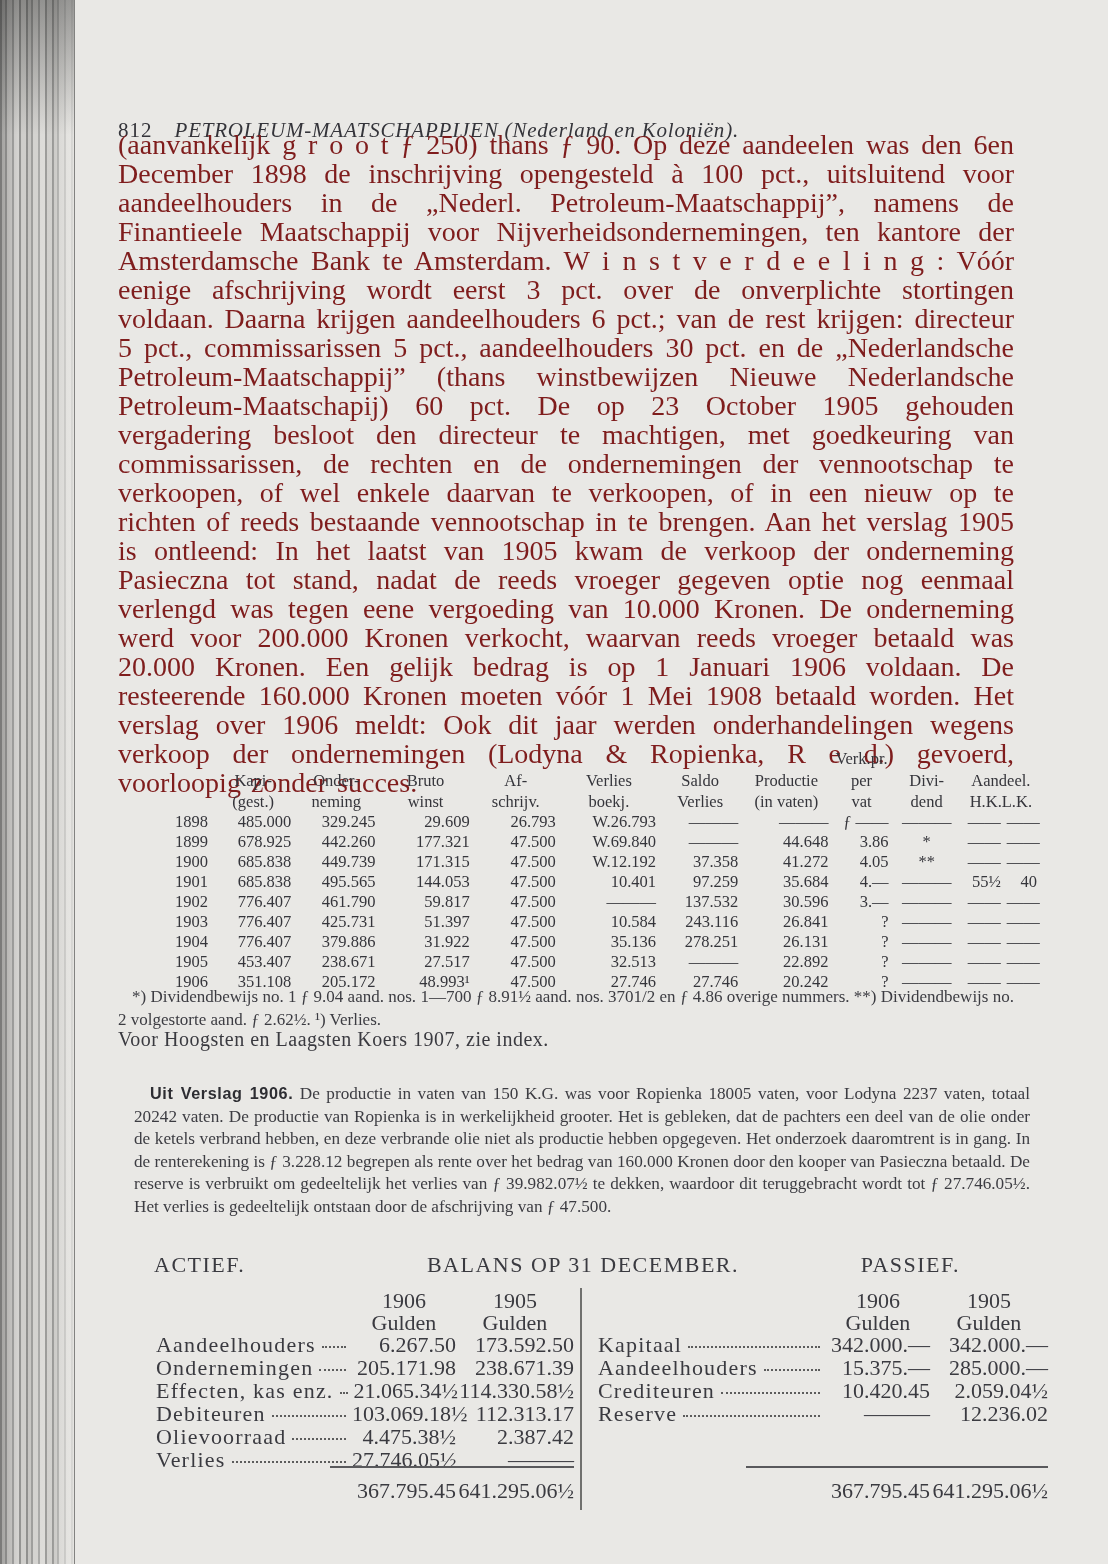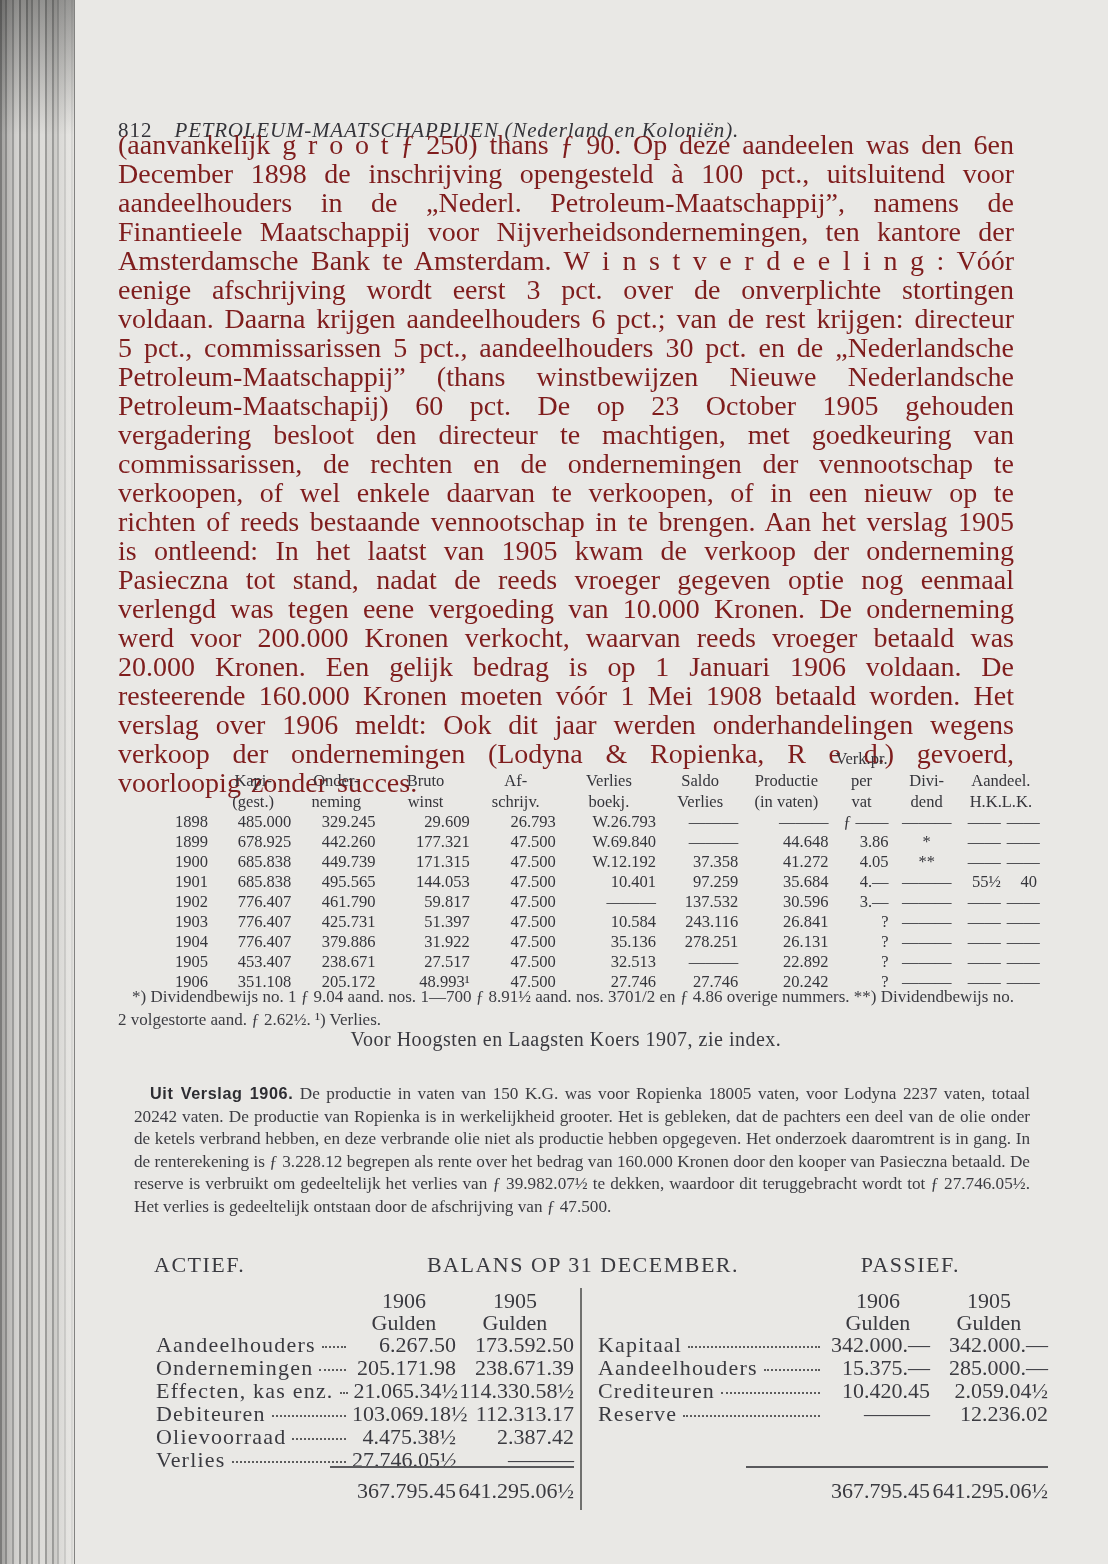--- a/index.html
+++ b/index.html
@@ -30,21 +30,21 @@
     white-space:nowrap;overflow:visible;}
   table.fintable .hl{text-align:center;line-height:21px;}
   table.fintable td.yr{text-align:left;}
   table.fintable td.num{text-align:right;}
   table.fintable td.ctr{text-align:center;}
   tr.verkpr-row td{height:22px;text-align:center;}
   
   .footnote{position:absolute;top:986px;left:118px;width:896px;margin:0;
     font-size:17px;line-height:22.5px;text-align:justify;text-indent:14px;color:#3c3c42;}
   .koers{position:absolute;top:1028px;left:118px;width:896px;margin:0;
-    font-size:20px;text-align:center;letter-spacing:.5px;color:#3a3a40;}
+    font-size:20px;text-align:left;letter-spacing:.5px;color:#3a3a40;}
   
   .verslag{position:absolute;top:1066px;left:118px;width:896px;margin:16px;
     font-size:17.2px;line-height:22.6px;text-align:justify;text-indent:16px;color:#3c3c42;}
   .verslag b{font-family:"Liberation Sans","DejaVu Sans",sans-serif;font-size:16.2px;
     letter-spacing:.6px;color:#2d2d32;}
   
   .balans{position:absolute;top:1252px;left:118px;width:930px;font-size:22px;color:#3a3a40;}
   .bheader{position:relative;height:32px;}
   .bheader .actief{position:absolute;left:36px;letter-spacing:1.5px;}
   .bheader .btitle{position:absolute;left:0;right:0;text-align:center;letter-spacing:1.5px;}

